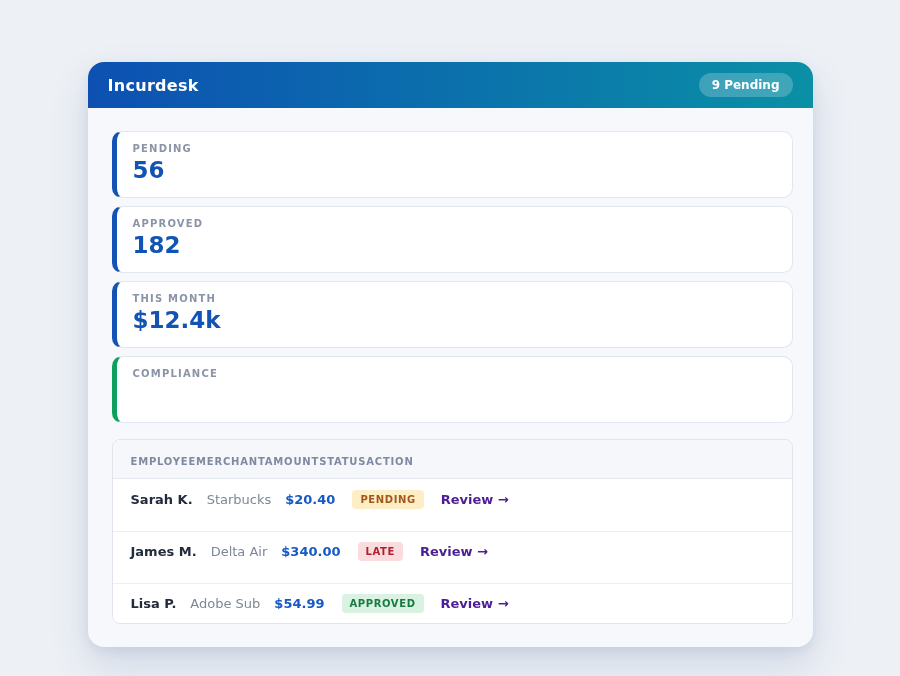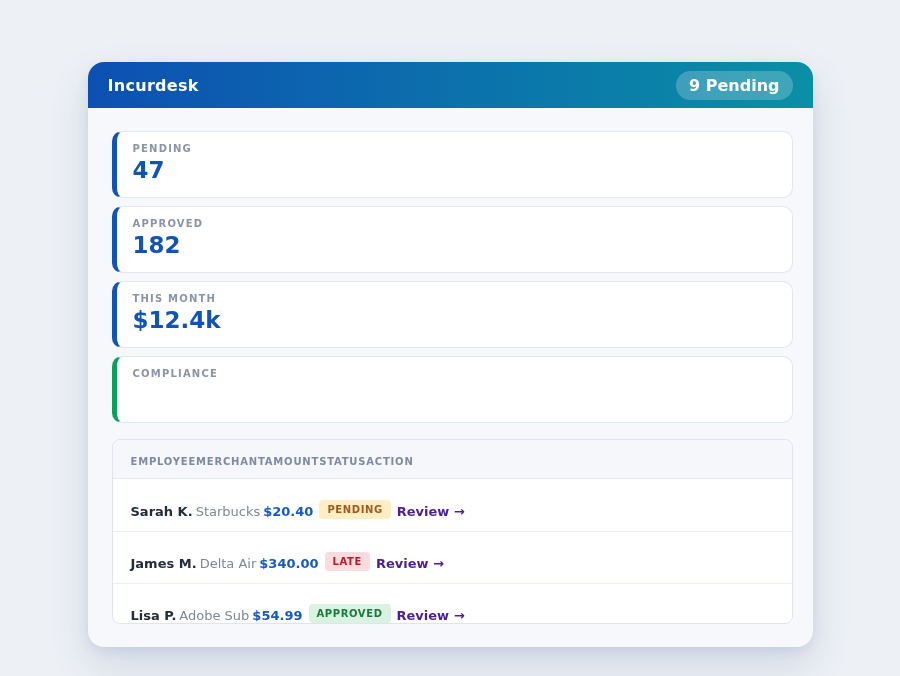--- a/index.html
+++ b/index.html
@@ -27,21 +27,21 @@
   }
   .app-title {
     color: #ffffff;
     font-size: 16px;
     font-weight: 700;
     letter-spacing: 0.3px;
   }
   .pending-pill {
     background: rgba(255, 255, 255, 0.22);
     color: #ffffff;
-    font-size: 16px;
+    font-size: 12px;
     font-weight: 700;
     padding: 5px 13px;
     border-radius: 999px;
   }
   .content {
     padding: 23px 20px 23px 24px;
   }
   .stat-card {
     background: #ffffff;
     border: 1px solid #e2e6ee;
@@ -82,22 +82,22 @@
   }
   .tx-col {
     font-size: 10px;
     font-weight: 700;
     letter-spacing: 0.8px;
     color: #7f8aa0;
     text-transform: uppercase;
   }
   .tx-row {
     display: flex;
-    align-items: flex-end;
-    gap: 3px;
+    align-items: center;
+    gap: 14px;
     padding: 0 18px;
     height: 40px;
     font-size: 13px;
     background: #ffffff;
   }
   .tx-row + .tx-row { border-top: 1px solid #edeff4; margin-top: 12px; }
   .tx-employee { font-weight: 700; color: #232c3d; }
   .tx-merchant { color: #7e8798; }
   .tx-amount { font-weight: 700; color: #1659c8; }
   .status-badge {
@@ -126,21 +126,21 @@
 
   <div class="app-header">
     <div class="app-title">Incurdesk</div>
     <div class="pending-pill">9 Pending</div>
   </div>
 
   <div class="content">
 
     <div class="stat-card accent-blue">
       <div class="stat-label">PENDING</div>
-      <div class="stat-value">47</div>
+      <div class="stat-value">56</div>
     </div>
 
     <div class="stat-card accent-blue">
       <div class="stat-label">APPROVED</div>
       <div class="stat-value">182</div>
     </div>
 
     <div class="stat-card accent-blue">
       <div class="stat-label">THIS MONTH</div>
       <div class="stat-value">$12.4k</div>

